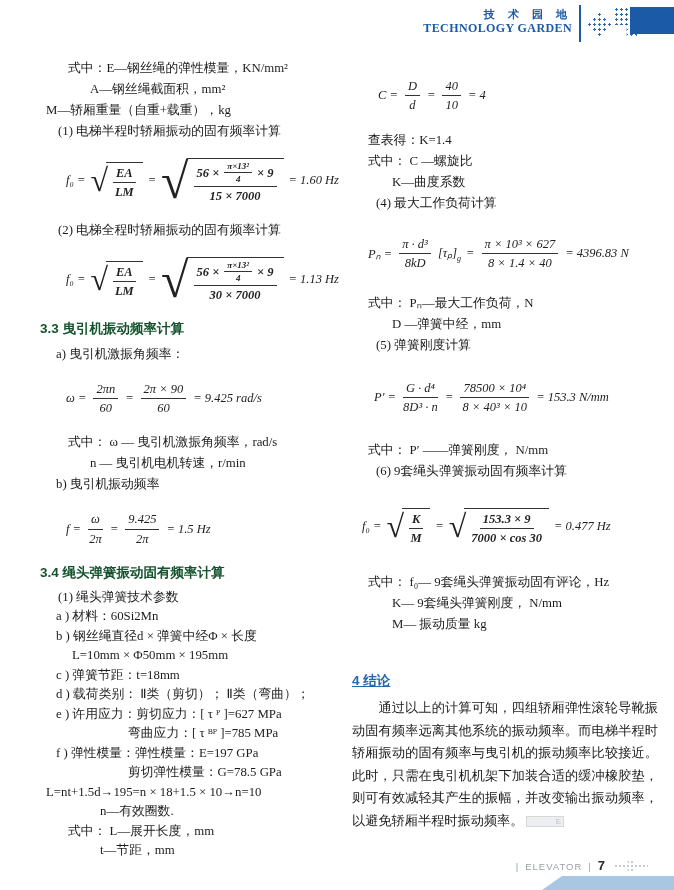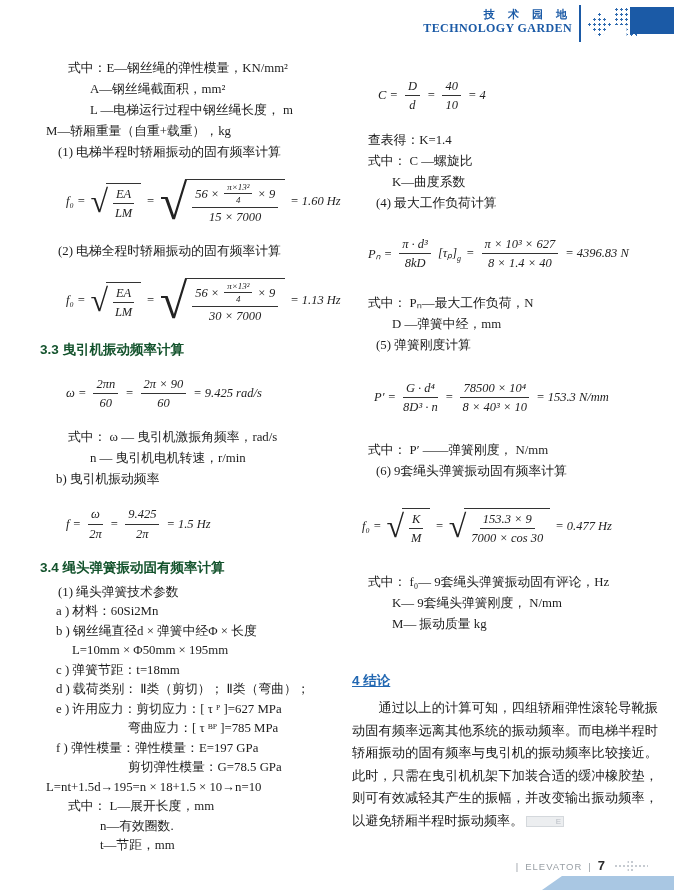--- a/index.html
+++ b/index.html
@@ -51,21 +51,21 @@
              color:#222; margin:16px 0 16px 26px; white-space:nowrap; }
   .frac { display:inline-flex; flex-direction:column; align-items:center; line-height:1.3;
           margin:0 2px; font-style:italic; }
   .frac .ftop { border-bottom:1px solid #333; padding:0 3px 1px; display:inline-flex; align-items:center; gap:3px; }
   .frac .fbot { padding-top:1px; }
   .frac.small { font-size:9px; line-height:1.15; margin:0 2px; }
   .sqrt { display:inline-flex; align-items:center; }
   .sqrt .rad { font-style:normal; line-height:0.85; margin-right:-2px; color:#222; }
   .sqrt-md .rad { font-size:32px; }
   .sqrt-lg .rad { font-size:50px; }
-  .sqrt .sbody { border-top:1.3px solid #333; padding:2px 5px 0; display:inline-flex; align-items:flex-end; gap:3px; }
+  .sqrt .sbody { border-top:1.3px solid #333; padding:2px 5px 0; display:inline-flex; align-items:flex-end; gap:3px;font-weight:bold; }
   .formula sub { font-size:8px; font-style:italic; }
 
   
   .para { font-size:13.2px; line-height:22.5px; text-align:justify; text-indent:2em;
           white-space:normal; margin-top:6px; }
   .endmark { display:inline-block; font-family:"Liberation Sans", sans-serif; font-style:normal;
              font-size:8px; line-height:9px; color:#b9bec5; border:1px solid #d4d8dc;
              background:#eceef0; padding:0 2px; margin-left:3px; vertical-align:1px; }
 
   
@@ -88,21 +88,20 @@
     <div class="header-en">TECHNOLOGY GARDEN</div>
   </div>
   <div class="header-vline"></div>
   <div class="header-dots-a dots-blue"></div>
   <div class="header-dots-b dots-blue"></div>
   <div class="header-rect"></div>
 
   <div class="col col-left">
     <div class="line ind28">式中：E—钢丝绳的弹性模量，KN/mm²</div>
     <div class="line ind50">A—钢丝绳截面积，mm²</div>
-    <div class="line ind50">L —电梯运行过程中钢丝绳长度， m</div>
     <div class="line ind6">M—轿厢重量（自重+载重），kg</div>
     <div class="line ind18">(1) 电梯半程时轿厢振动的固有频率计算</div>
 
     <div class="formula">
       <span>f₀ =</span>
       <span class="sqrt sqrt-md">
           <span class="rad">√</span>
           <span class="sbody">
             <span class="frac">
               <span class="ftop">EA</span>
@@ -157,20 +156,21 @@
                 <span>× 9</span>
               </span>
               <span class="fbot">30 × 7000</span>
             </span>
           </span>
         </span>
       <span>= 1.13 Hz</span>
     </div>
 
     <div class="h3">3.3 曳引机振动频率计算</div>
+    <div class="line ind16">a) 曳引机激振角频率：</div>
 
     <div class="formula">
       <span>ω =</span>
       <span class="frac">
           <span class="ftop">2πn</span>
           <span class="fbot">60</span>
         </span>
       <span>=</span>
       <span class="frac">
           <span class="ftop">2π × 90</span>
@@ -203,22 +203,22 @@
       <div class="line ind16">a ) 材料：60Si2Mn</div>
       <div class="line ind16">b ) 钢丝绳直径d × 弹簧中经Φ × 长度</div>
       <div class="line ind32">L=10mm × Φ50mm × 195mm</div>
       <div class="line ind16">c ) 弹簧节距：t=18mm</div>
       <div class="line ind16">d ) 载荷类别： Ⅱ类（剪切）； Ⅱ类（弯曲）；</div>
       <div class="line ind16">e ) 许用应力：剪切应力：[ τ ᴾ ]=627 MPa</div>
       <div class="line ind88">弯曲应力：[ τ ᴮᴾ ]=785 MPa</div>
       <div class="line ind16">f ) 弹性模量：弹性模量：E=197 GPa</div>
       <div class="line ind88">剪切弹性模量：G=78.5 GPa</div>
       <div class="line ind6">L=nt+1.5d→195=n × 18+1.5 × 10→n=10</div>
+      <div class="line ind60">n—有效圈数.</div>
       <div class="line ind28">式中： L—展开长度，mm</div>
-      <div class="line ind60">n—有效圈数.</div>
       <div class="line ind60">t—节距，mm</div>
 
     </div>
   </div>
 
   <div class="col col-right">
 
     <div class="formula" style="margin-top:20px">
       <span>C =</span>
       <span class="frac">

